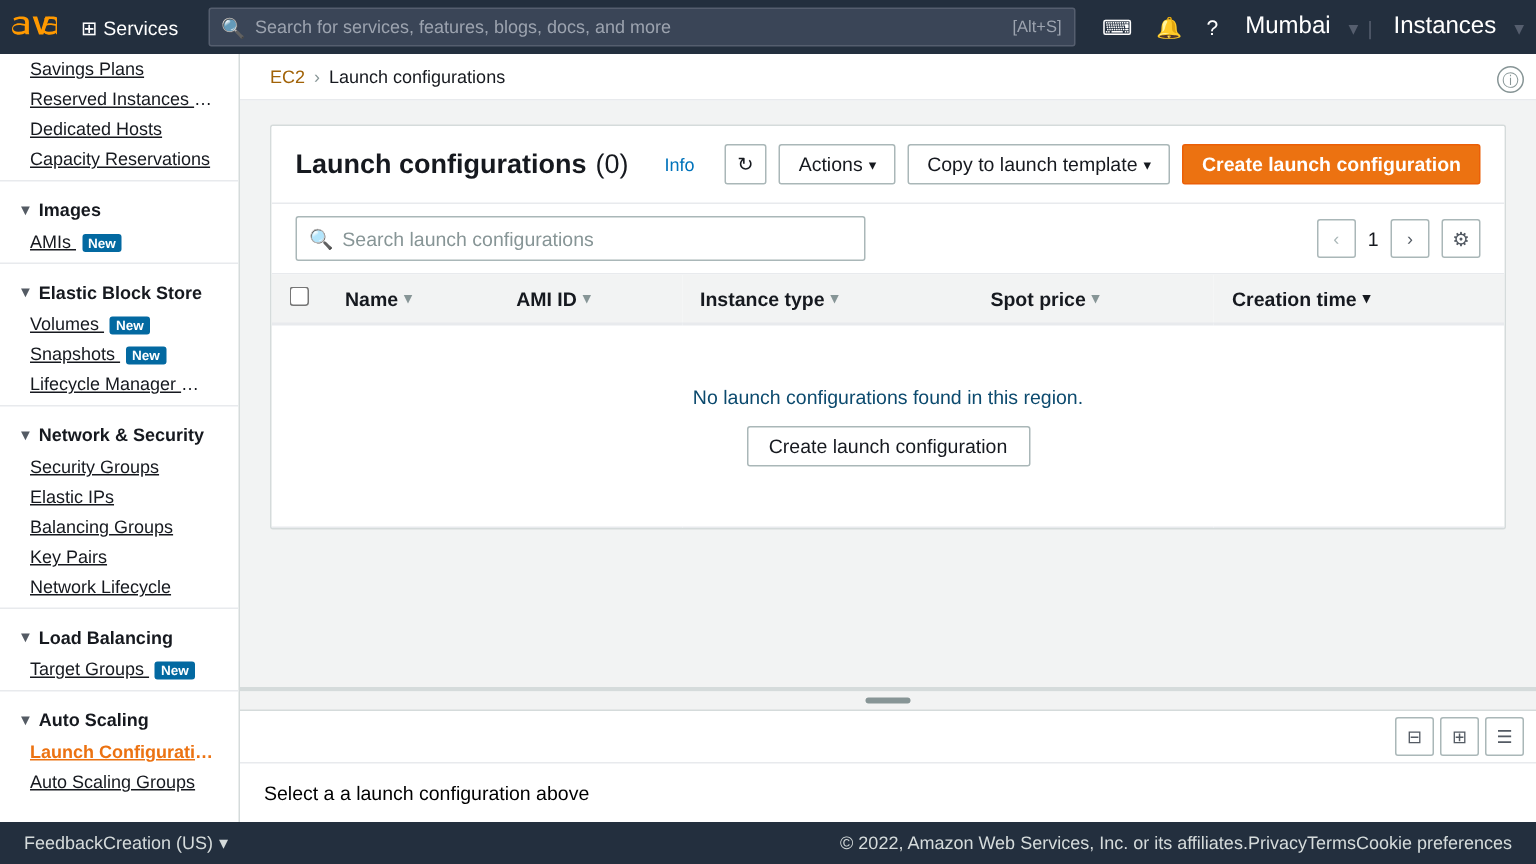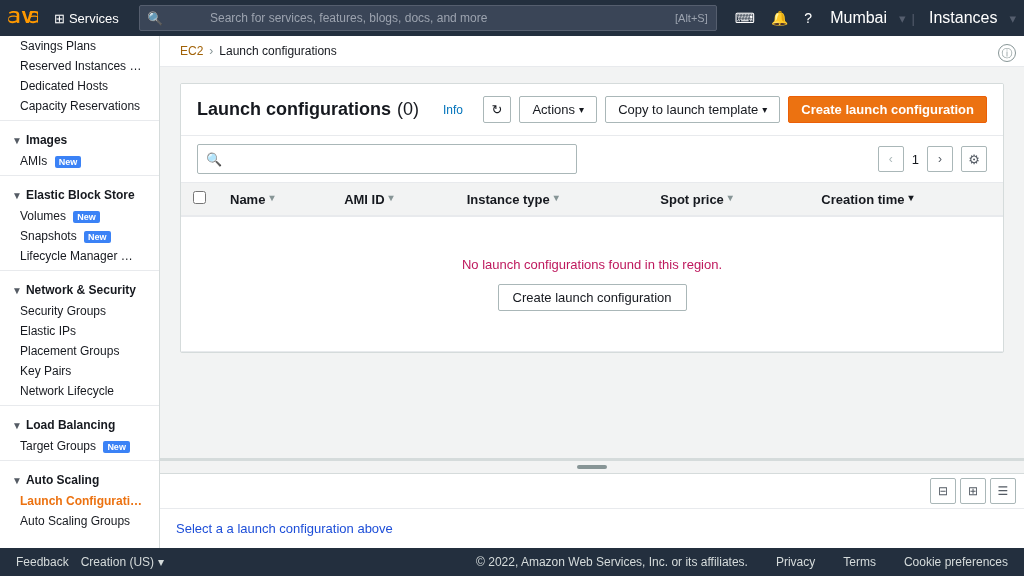--- a/index.html
+++ b/index.html
@@ -45,21 +45,20 @@
       padding: 0 8px;
       height: 26px;
     }
     .top-nav .search-bar input {
       background: transparent;
       border: none;
       outline: none;
       color: #d1d5db;
       font-size: 12px;
       flex: 1;
-      margin-left: 40px;
     }
     .top-nav .search-bar input::placeholder { color: #9ca3af; }
     .top-nav .search-shortcut {
       color: #9ca3af;
       font-size: 11px;
       margin-left: 4px;
     }
     .top-nav .nav-icons {
       display: flex;
       align-items: center;
@@ -112,25 +111,26 @@
       color: #545b64;
     }
     .sidebar-item {
       padding: 3px 12px 3px 20px;
       font-size: 12px;
       color: #16191f;
       cursor: pointer;
       white-space: nowrap;
       overflow: hidden;
       text-overflow: ellipsis;
+      text-decoration: underline;
     }
     .sidebar-item.active { color: #ec7211; font-weight: 600; }
     .sidebar-item .badge-new {
       display: inline-block;
-      background: #3b82f6;
+      background: #0369a1;
       color: #fff;
       font-size: 9px;
       padding: 1px 4px;
       border-radius: 2px;
       margin-left: 4px;
       font-weight: 600;
     }
     .sidebar-divider {
       height: 1px;
       background: #e8eaed;
@@ -329,36 +329,37 @@
       text-align: left;
       font-size: 13px;
       font-weight: 700;
       color: #16191f;
       white-space: nowrap;
       cursor: pointer;
       user-select: none;
     }
     thead th .th-inner {
       display: flex;
+      align-items: center;
       gap: 4px;
     }
     thead th .sort-icon { color: #879596; font-size: 10px; }
     thead th.last-col .sort-icon { color: #16191f; }
     tbody tr { border-bottom: 1px solid #e8eaed; }
     tbody td { padding: 8px 12px; font-size: 13px; color: #16191f; }
     .checkbox-cell { width: 32px; }
     .checkbox-cell input[type=checkbox] { cursor: pointer; }
 
     .empty-state {
       text-align: center;
       padding: 32px 16px;
     }
     .empty-state p {
       font-size: 13px;
-      color: #be185d;
+      color: #0c4a6e;
       margin-bottom: 12px;
     }
     .empty-state .btn-create {
       display: inline-flex;
       align-items: center;
       padding: 5px 14px;
       background: #fff;
       border: 1px solid #aab7b8;
       border-radius: 2px;
       font-size: 13px;
@@ -405,40 +406,40 @@
       display: flex;
       align-items: center;
       justify-content: center;
       cursor: pointer;
       font-size: 12px;
       color: #545b64;
     }
     .bottom-panel-content {
       padding: 12px 16px;
       font-size: 13px;
-      color: #1d4ed8;
+      color: #000000;
     }
 
     
     .footer {
       background: #232f3e;
       color: #d5dbdb;
       font-size: 12px;
       padding: 4px 16px;
       display: flex;
       align-items: center;
       justify-content: space-between;
       height: 28px;
       position: fixed;
       bottom: 0;
       left: 0;
       right: 0;
     }
-    .footer-left { display: flex; align-items: center; gap: 12px; }
-    .footer-right { display: flex; align-items: center; gap: 28px; }
+    .footer-left { display: flex; align-items: center; }
+    .footer-right { display: flex; align-items: center; gap: 0; }
     .footer-link { color: #d5dbdb; cursor: pointer; text-decoration: none; }
     .lang-select {
       display: flex;
       align-items: center;
       gap: 4px;
       cursor: pointer;
       color: #d5dbdb;
     }
     .info-btn {
       position: absolute;
@@ -507,21 +508,21 @@
     </div>
     <div class="sidebar-item">Volumes <span class="badge-new">New</span></div>
     <div class="sidebar-item">Snapshots <span class="badge-new">New</span></div>
     <div class="sidebar-item">Lifecycle Manager <span class="badge-new">New</span></div>
     <div class="sidebar-divider"></div>
     <div class="sidebar-section-header">
       <span class="chevron">▼</span>Network &amp; Security
     </div>
     <div class="sidebar-item">Security Groups</div>
     <div class="sidebar-item">Elastic IPs</div>
-    <div class="sidebar-item">Placement Groups</div>
+    <div class="sidebar-item">Balancing Groups</div>
     <div class="sidebar-item">Key Pairs</div>
     <div class="sidebar-item">Network Lifecycle</div>
     <div class="sidebar-divider"></div>
     <div class="sidebar-section-header">
       <span class="chevron">▼</span>Load Balancing
     </div>
     <div class="sidebar-item">Target Groups <span class="badge-new">New</span></div>
     <div class="sidebar-divider"></div>
     <div class="sidebar-section-header">
       <span class="chevron">▼</span>Auto Scaling
@@ -557,20 +558,21 @@
             </button>
             <button class="btn btn-primary">
               <span>Create launch configuration</span>
             </button>
           </div>
         </div>
 
         <div class="panel-search">
           <div class="panel-search-input-wrap">
             <span class="search-icon-inner">🔍</span>
+            <input type="text" placeholder="Search launch configurations" style="">
           </div>
           <div class="panel-search-right">
             <button class="pagination-btn disabled">‹</button>
             <span class="pagination-page">1</span>
             <button class="pagination-btn">›</button>
             <button class="settings-btn">⚙</button>
           </div>
         </div>
 
         <div class="table-wrap">

